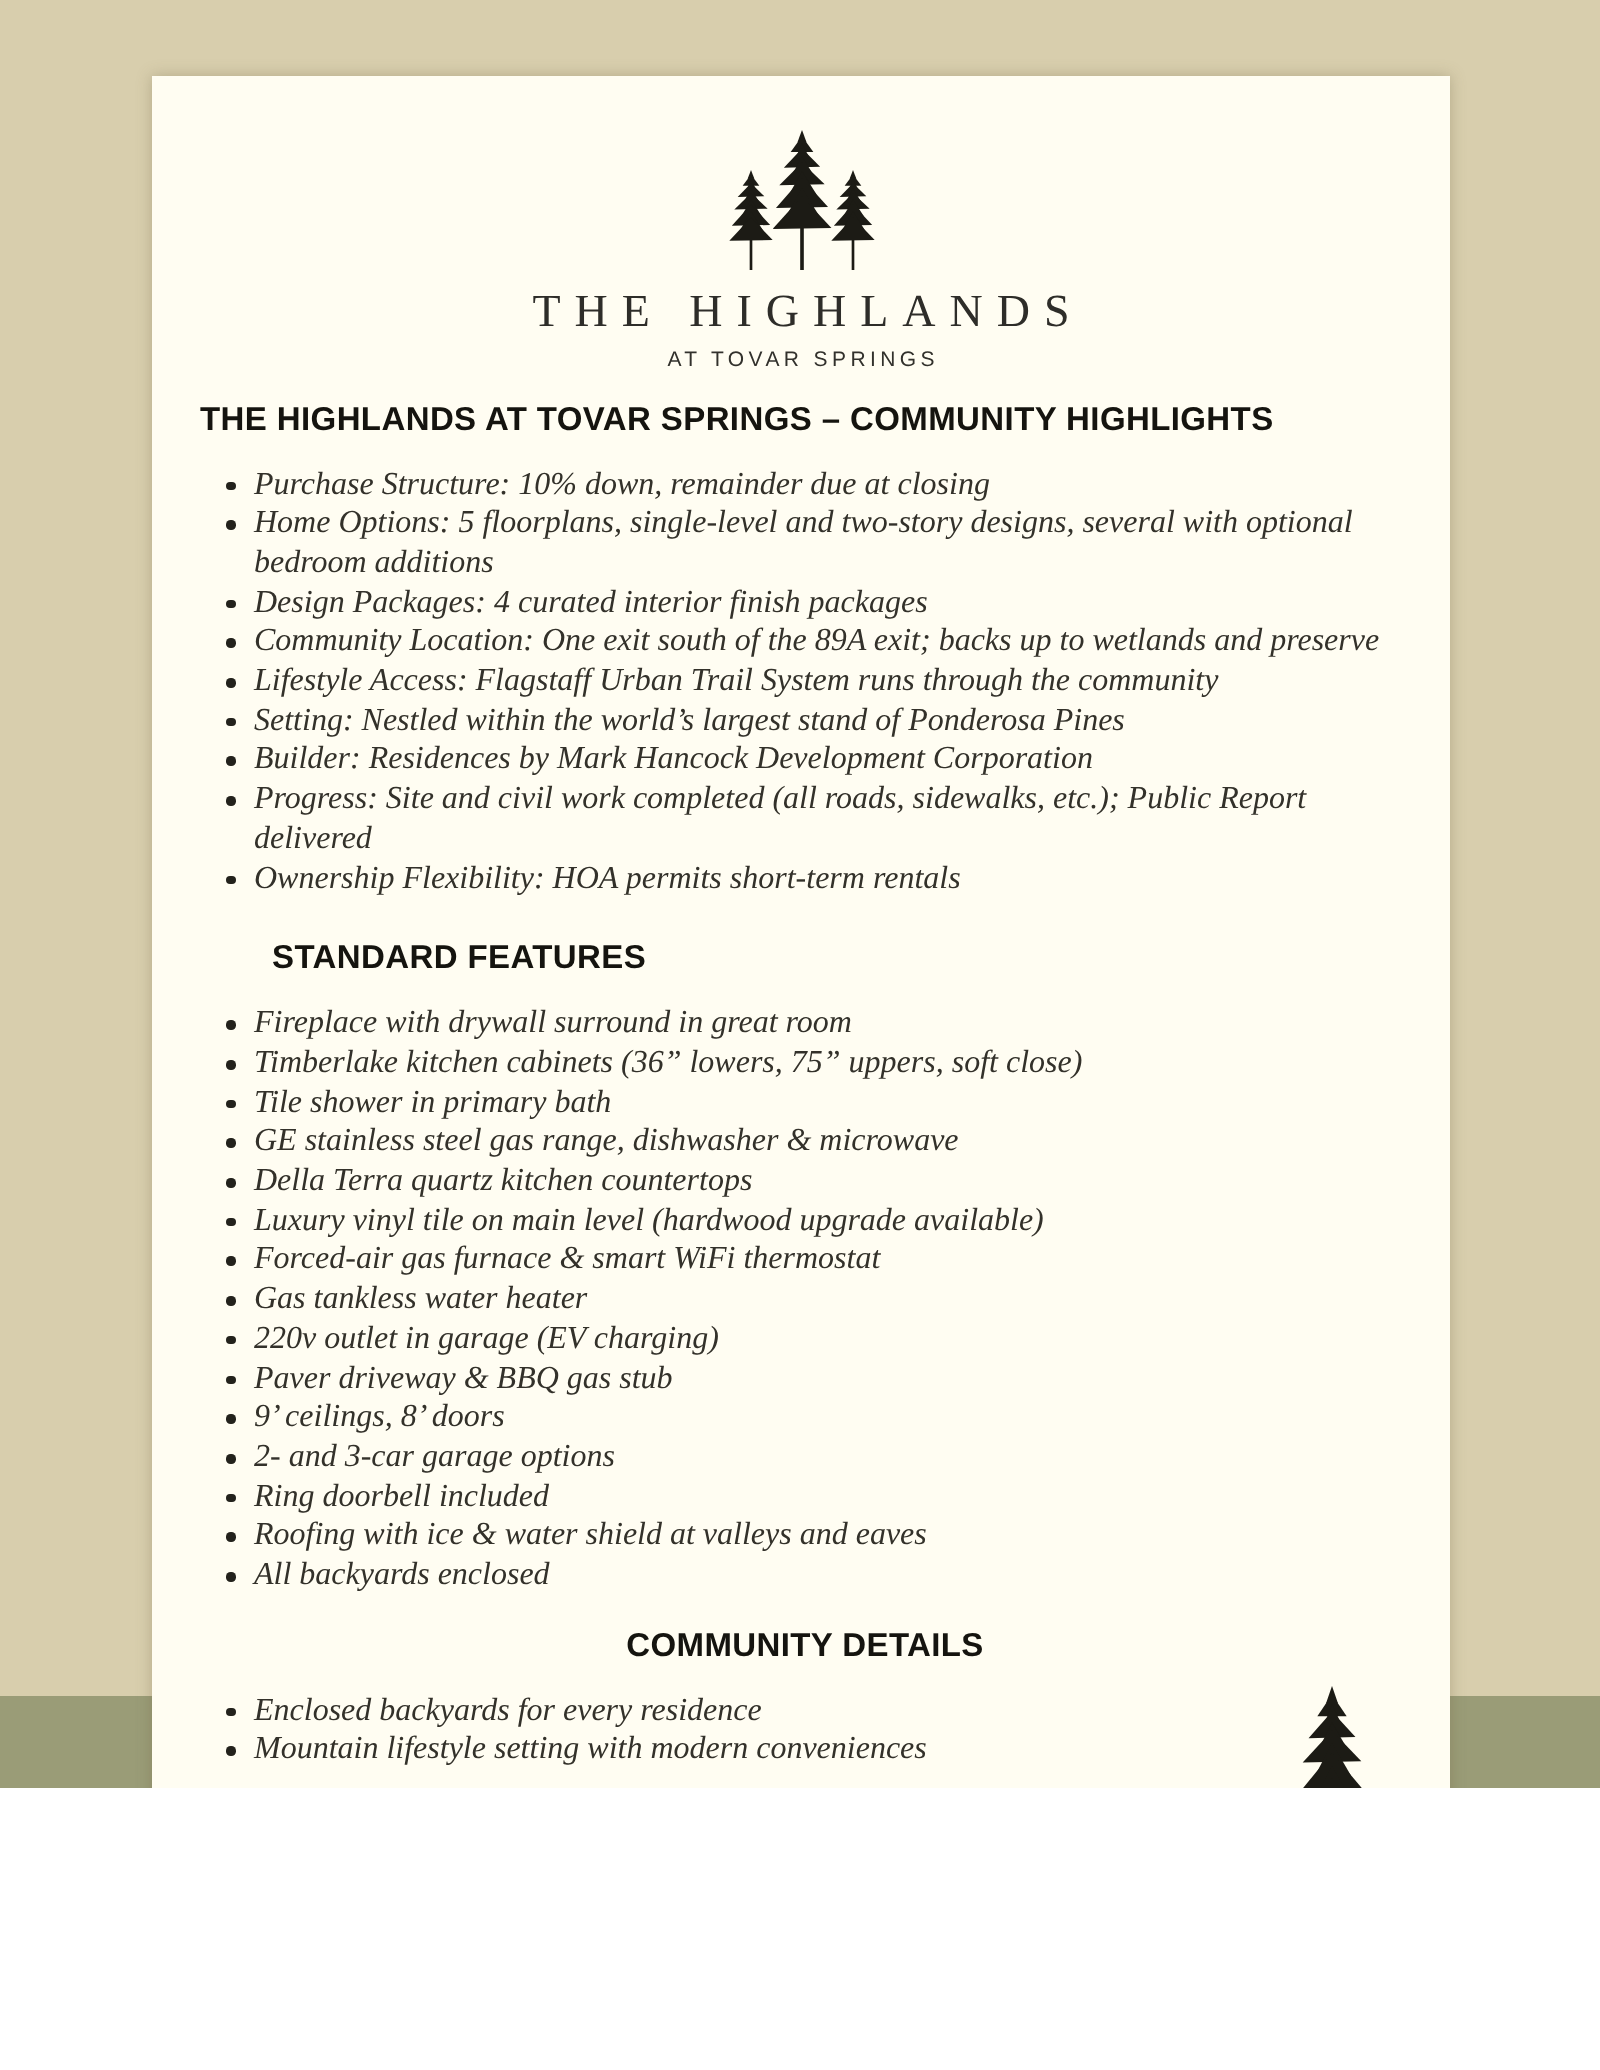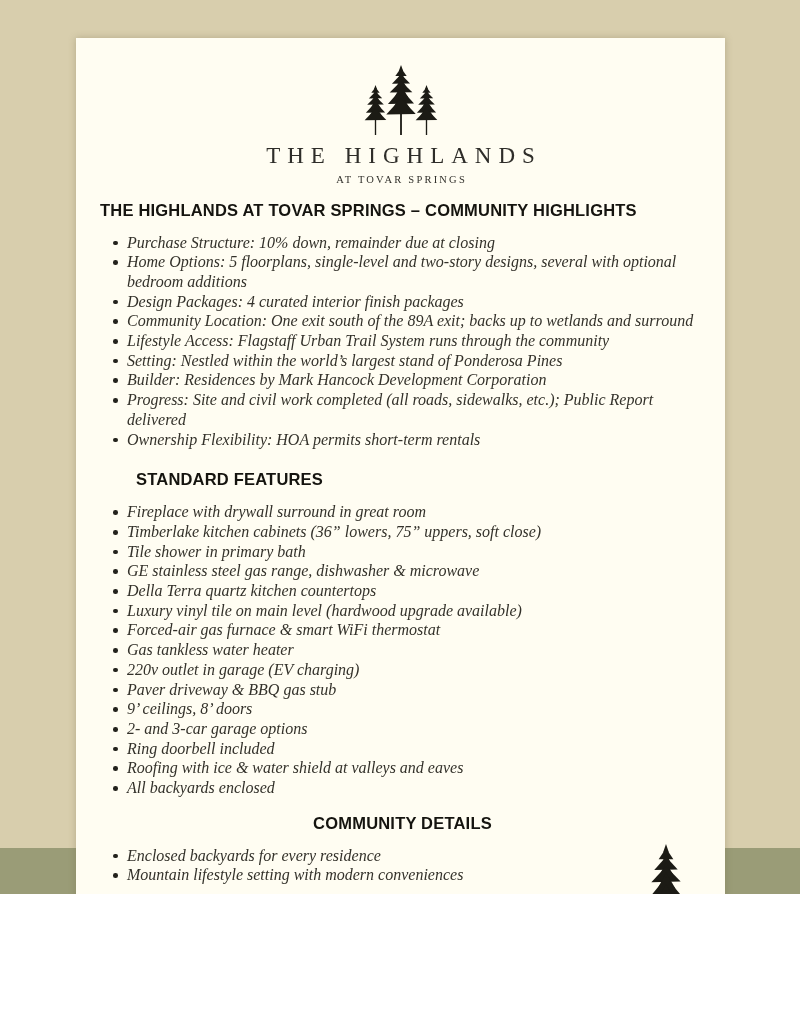--- a/index.html
+++ b/index.html
@@ -7,21 +7,21 @@
   .stage{position:relative;width:800px;height:894px;overflow:hidden;
          background:linear-gradient(to bottom,#d8cead 0,#d8cead 848px,#9a9c77 848px,#9a9c77 100%);}
   .card{position:absolute;left:76px;top:38px;width:649px;height:925px;
         background:#fffdf2;box-shadow:0 0 7px rgba(110,100,70,.35);}
   
   .logo{text-align:center;}
   .logo-trees{display:flex;justify-content:center;align-items:flex-end;padding-top:27px;height:70px;}
   .logo-trees svg{display:block;margin:0 -2px;}
   .logo-title{margin-top:9px;font-family:"Liberation Serif",serif;font-size:23px;
               letter-spacing:7px;color:#2e2d29;line-height:1;white-space:nowrap;text-indent:7px;}
-  .logo-subtitle{margin-top:8px;font-family:Liberation Serif, serif;font-size:10.5px;
+  .logo-subtitle{margin-top:8px;font-family:Liberation Sans, sans-serif;font-size:10.5px;
                  letter-spacing:2.2px;color:#32312c;line-height:1;text-indent:2.2px;}
   
   .content{padding:0 20px 0 24px;}
   .sec-heading{margin:0;font-size:16.5px;font-weight:700;letter-spacing:.2px;
                color:#15140f;line-height:17px;}
   .h1x{margin-top:16px;} .h2x{margin-top:22px;margin-left:36px;} .h3x{margin-top:17px;text-align:center;}
   ul.blist{margin:14px 0 0 0;padding:0;list-style:none;}
   ul.blist li{position:relative;padding-left:27px;max-width:568px;
               font-family:"Liberation Serif",serif;font-style:italic;
               font-size:16px;line-height:19.7px;color:#33312a;}
@@ -82,21 +82,21 @@
       <div class="logo-subtitle">AT TOVAR SPRINGS</div>
     </div>
 
     <div class="content">
 
       <h1 class="sec-heading h1x">THE HIGHLANDS AT TOVAR SPRINGS – COMMUNITY HIGHLIGHTS</h1>
       <ul class="blist">
         <li>Purchase Structure: 10% down, remainder due at closing</li>
         <li>Home Options: 5 floorplans, single-level and two-story designs, several with optional bedroom additions</li>
         <li>Design Packages: 4 curated interior finish packages</li>
-        <li>Community Location: One exit south of the 89A exit; backs up to wetlands and surround</li>
+        <li>Community Location: One exit south of the 89A exit; backs up to wetlands and preserve</li>
         <li>Lifestyle Access: Flagstaff Urban Trail System runs through the community</li>
         <li>Setting: Nestled within the world’s largest stand of Ponderosa Pines</li>
         <li>Builder: Residences by Mark Hancock Development Corporation</li>
         <li>Progress: Site and civil work completed (all roads, sidewalks, etc.); Public Report delivered</li>
         <li>Ownership Flexibility: HOA permits short-term rentals</li>
       </ul>
 
       <h2 class="sec-heading h2x">STANDARD FEATURES</h2>
       <ul class="blist">
         <li>Fireplace with drywall surround in great room</li>

